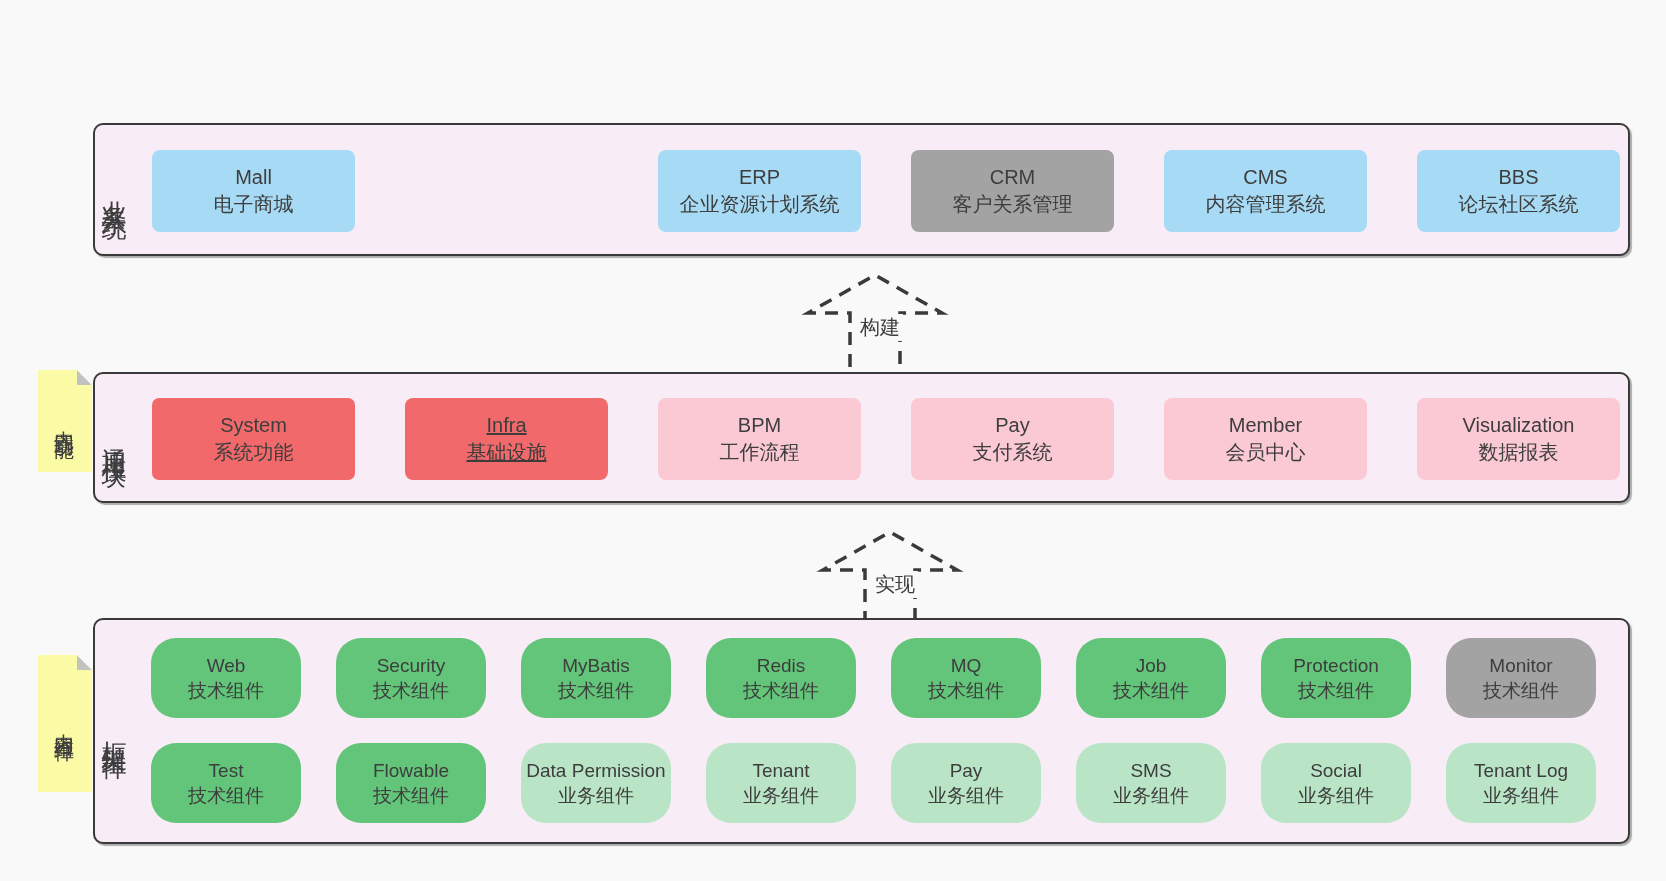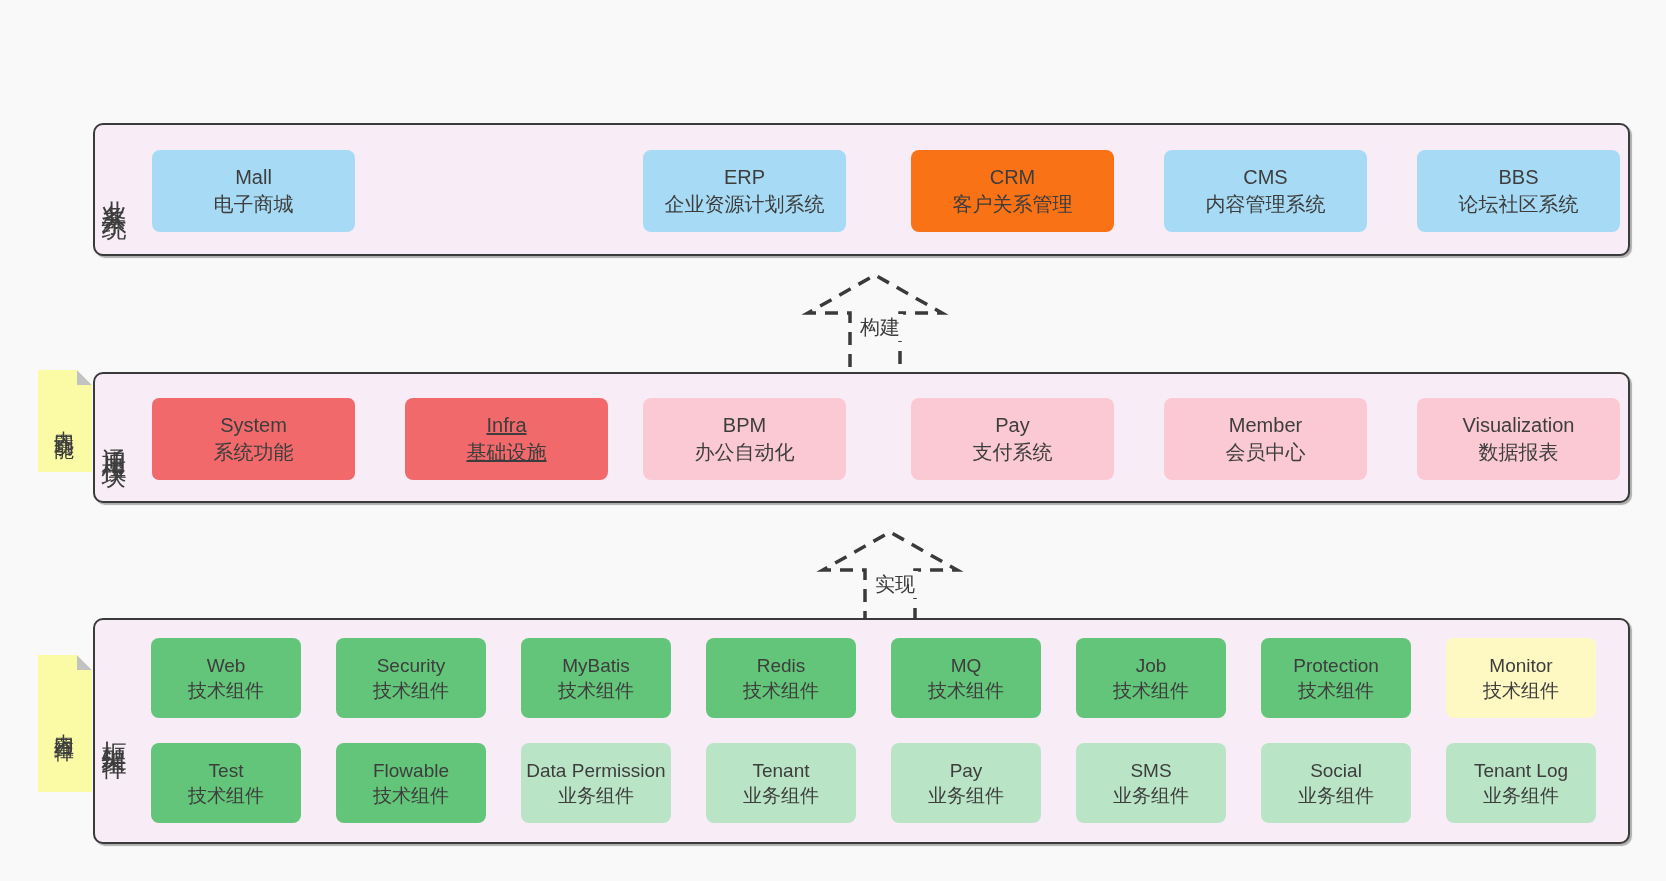--- a/index.html
+++ b/index.html
@@ -25,23 +25,23 @@
   .box {
     position:absolute; border-radius:8px;
     display:flex; flex-direction:column; align-items:center; justify-content:center;
     color:#3d3d3d;
   }
   .box .ln { font-size:20px; line-height:27px; white-space:nowrap; }
   
   .bx-lg { width:203px; height:82px; }
   #band-business .bx-lg { top:25px; }
   #band-modules  .bx-lg { top:24px; }
-  .w1{left:57px}.w2{left:310px}.w3{left:548px}.w4{left:816px}.w5{left:1069px}.w6{left:1322px}
-  
-  .bx-sm { width:150px; height:80px; }
+  .w1{left:57px}.w2{left:310px}.w3{left:563px}.w4{left:816px}.w5{left:1069px}.w6{left:1322px}
+  
+  .bx-sm { width:150px; height:80px;border-radius:25px; }
   .bx-sm .ln { font-size:19px; line-height:25px; white-space:normal; }
   .r1{top:18px}.r2{top:123px}
   .c1{left:56px}.c2{left:241px}.c3{left:426px}.c4{left:611px}
   .c5{left:796px}.c6{left:981px}.c7{left:1166px}.c8{left:1351px}
   
   .sticky {
     position:absolute; width:54px; background:#fbfba6;
     clip-path:polygon(0 0, calc(100% - 15px) 0, 100% 15px, 100% 100%, 0 100%);
     display:flex; align-items:center; justify-content:center;
     writing-mode:vertical-rl; text-orientation:upright;
@@ -72,21 +72,21 @@
   <div class="band" id="band-business">
     <div class="band-label">业务系统</div>
     <div class="box bx-lg w1" style="background-color: rgb(167, 219, 245);">
       <div class="ln">Mall</div>
       <div class="ln">电子商城</div>
     </div>
     <div class="box bx-lg w3" style="background-color: rgb(167, 219, 245);">
       <div class="ln">ERP</div>
       <div class="ln">企业资源计划系统</div>
     </div>
-    <div class="box bx-lg w4" style="background-color: #f97316;">
+    <div class="box bx-lg w4" style="background-color: #a3a3a3;">
       <div class="ln">CRM</div>
       <div class="ln">客户关系管理</div>
     </div>
     <div class="box bx-lg w5" style="background-color: rgb(167, 219, 245);">
       <div class="ln">CMS</div>
       <div class="ln">内容管理系统</div>
     </div>
     <div class="box bx-lg w6" style="background-color: rgb(167, 219, 245);">
       <div class="ln">BBS</div>
       <div class="ln">论坛社区系统</div>
@@ -109,21 +109,21 @@
     <div class="box bx-lg w1" style="background-color: rgb(241, 105, 107); border-radius: 7px;">
       <div class="ln">System</div>
       <div class="ln">系统功能</div>
     </div>
     <div class="box bx-lg w2" style="background-color: rgb(241, 105, 107); text-decoration: underline;">
       <div class="ln">Infra</div>
       <div class="ln">基础设施</div>
     </div>
     <div class="box bx-lg w3" style="background-color: rgb(251, 201, 212);">
       <div class="ln">BPM</div>
-      <div class="ln">办公自动化</div>
+      <div class="ln">工作流程</div>
     </div>
     <div class="box bx-lg w4" style="background-color: rgb(251, 201, 212);">
       <div class="ln">Pay</div>
       <div class="ln">支付系统</div>
     </div>
     <div class="box bx-lg w5" style="background-color: rgb(251, 201, 212);">
       <div class="ln">Member</div>
       <div class="ln">会员中心</div>
     </div>
     <div class="box bx-lg w6" style="background-color: rgb(251, 201, 212);">
@@ -167,21 +167,21 @@
       <div class="ln">技术组件</div>
     </div>
     <div class="box bx-sm r1 c6" style="background-color: rgb(99, 197, 121);">
       <div class="ln">Job</div>
       <div class="ln">技术组件</div>
     </div>
     <div class="box bx-sm r1 c7" style="background-color: rgb(99, 197, 121);">
       <div class="ln">Protection</div>
       <div class="ln">技术组件</div>
     </div>
-    <div class="box bx-sm r1 c8" style="background-color: #fef9c3;">
+    <div class="box bx-sm r1 c8" style="background-color: #a3a3a3;">
       <div class="ln">Monitor</div>
       <div class="ln">技术组件</div>
     </div>
 
     <div class="box bx-sm r2 c1" style="background-color: rgb(99, 197, 121);">
       <div class="ln">Test</div>
       <div class="ln">技术组件</div>
     </div>
     <div class="box bx-sm r2 c2" style="background-color: rgb(99, 197, 121);">
       <div class="ln">Flowable</div>

